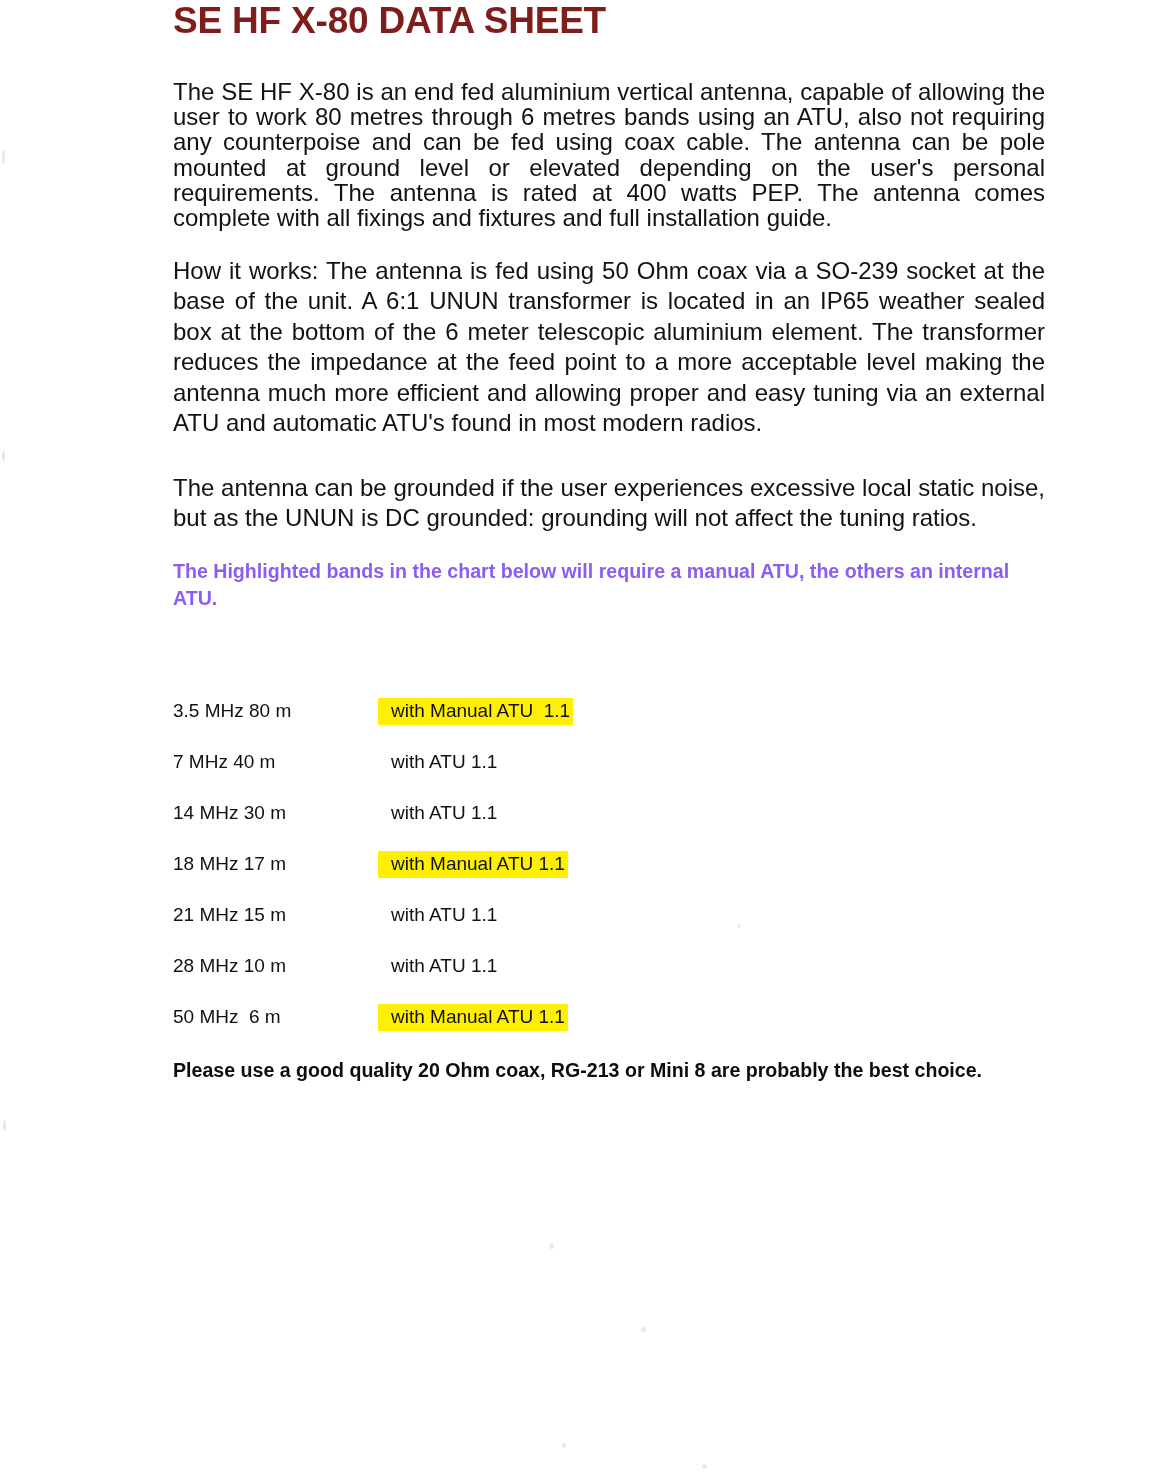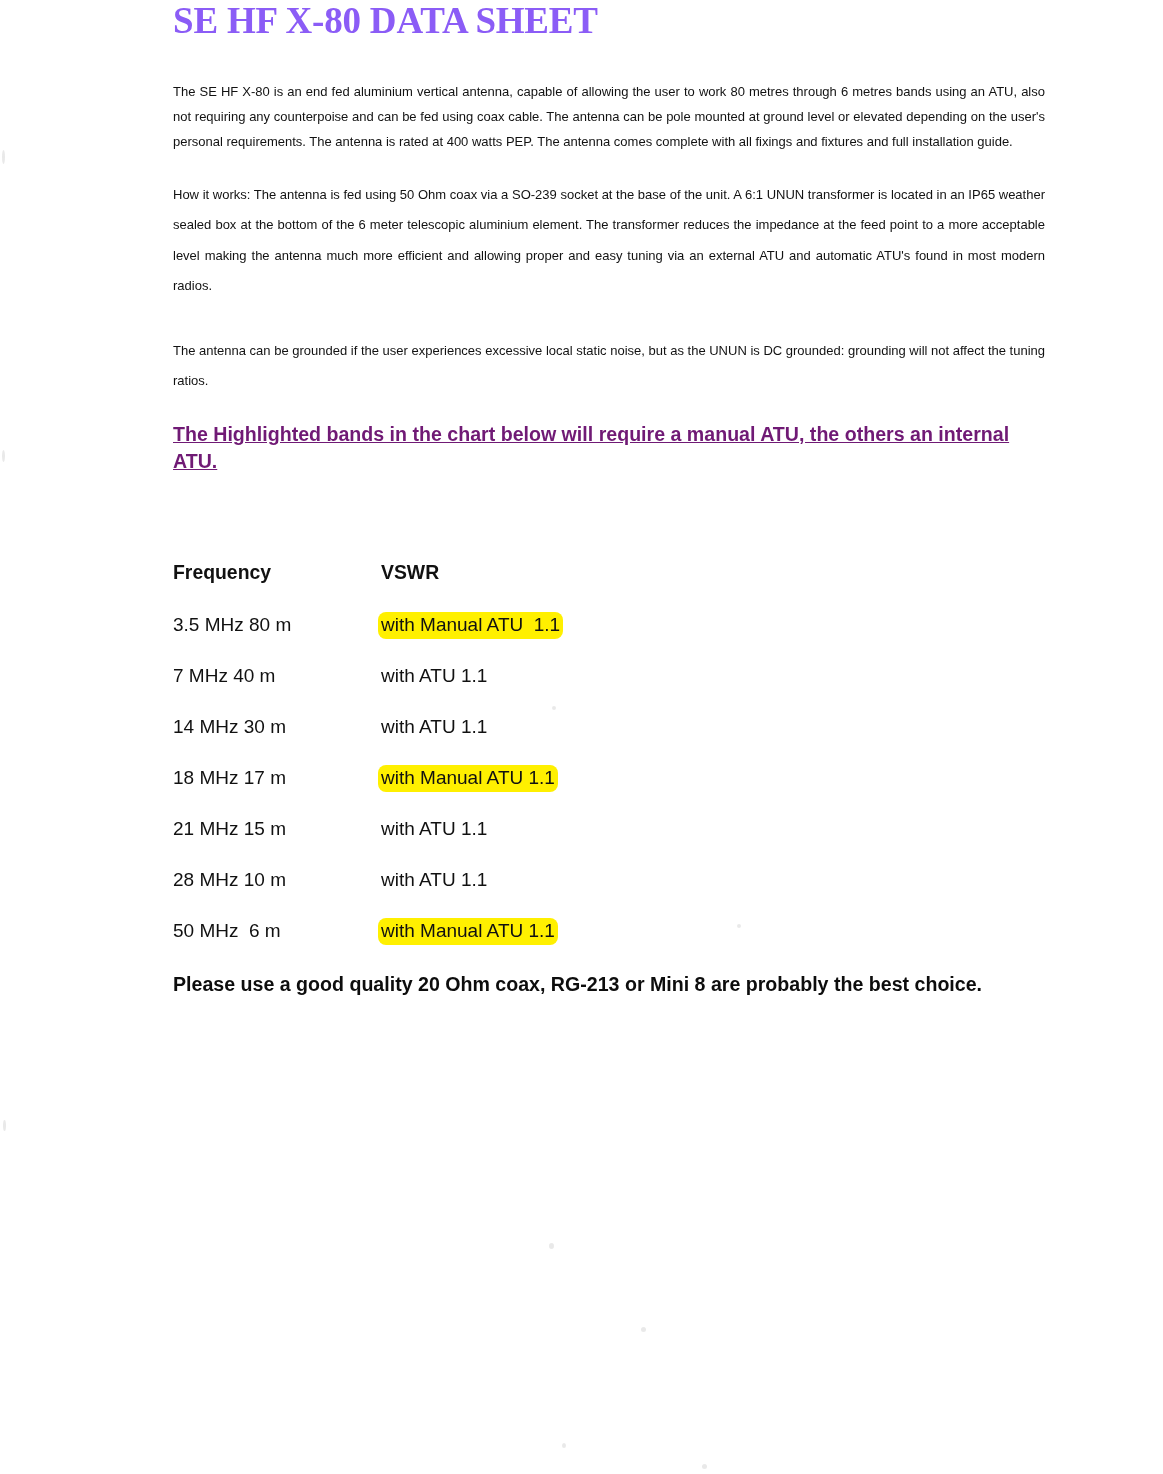--- a/index.html
+++ b/index.html
@@ -26,44 +26,42 @@
     width: 872px;
   }
 
   
   .doc-title {
     font-size: 37px;
     font-weight: bold;
     letter-spacing: -0.2px;
     line-height: 1.05;
     margin: 2px 0 0 0;
-    color: #8b5cf6;
-    font-family: Liberation Serif, serif;
+    color: #7f1d1d;
   }
 
   
   .para {
-    font-size: 13px;
+    font-size: 24px;
     line-height: 25.3px;
     text-align: justify;
     margin: 0;
     color: #121212;
   }
   .para.p1 { margin-top: 38px; }
   .para.p2 { margin-top: 25px; line-height: 30.5px; }
   .para.p3 { margin-top: 34px; line-height: 30px; }
 
   .note-bold {
     font-size: 19.6px;
     line-height: 27px;
     font-weight: bold;
     margin-top: 25px;
     text-align: left;
-    color: #701a75;
-    text-decoration: underline;
+    color: #8b5cf6;
   }
 
   
   .spec-table {
     margin-top: 86px;
   }
   .spec-head {
     display: flex;
     font-weight: bold;
     font-size: 19.4px;
@@ -84,23 +82,22 @@
     min-height: 23px;
   }
   .spec-row .cell-freq {
     width: 208px;
     flex: 0 0 208px;
     white-space: pre;
   }
   .spec-row .cell-vswr {
     flex: 0 0 auto;
     white-space: pre;
-    padding: 2px 3px 3px 3px;
+    padding: 2px 3px 3px 13px;
     margin-left: -3px;
-    border-radius: 8px;
   }
   .spec-row.is-highlighted .cell-vswr {
     background: #fff000;
   }
 
   .footer-bold {
     font-size: 19.6px;
     line-height: 27px;
     font-weight: bold;
     margin-top: 26px;
@@ -127,24 +124,20 @@
     <p class="para p1">The SE HF X-80 is an end fed aluminium vertical antenna, capable of allowing the user to work 80 metres  through 6 metres bands using an ATU, also not requiring any counterpoise and can be fed using coax cable. The antenna can be pole mounted at ground level or elevated depending on the user's personal requirements. The antenna is rated at 400 watts PEP. The antenna comes complete with all fixings and fixtures and full installation guide.</p>
 
     <p class="para p2">How it works: The antenna is fed using 50 Ohm coax via a SO-239 socket at the base of the unit. A 6:1 UNUN transformer is located in an IP65 weather sealed box at the bottom of the 6 meter telescopic aluminium element.  The transformer reduces the impedance at the feed point to a more acceptable level making the antenna much more efficient and allowing proper and easy tuning via an external ATU and automatic ATU's found in most modern radios.</p>
 
     <p class="para p3">The antenna can be grounded if the user experiences excessive local static noise, but as the UNUN is DC grounded: grounding will not affect the tuning ratios.</p>
 
     <p class="note-bold">The Highlighted bands in the chart below will require a manual ATU, the others an internal ATU.</p>
 
     <div class="spec-table">
 
-      <div class="spec-head">
-        <div class="col-freq">Frequency</div>
-        <div class="col-vswr">VSWR</div>
-      </div>
 
       <div class="spec-row is-highlighted">
         <div class="cell-freq">3.5 MHz 80 m</div>
         <div class="cell-vswr" style="background: rgb(255, 240, 0);">with Manual ATU  1.1</div>
       </div>
 
       <div class="spec-row">
         <div class="cell-freq">7 MHz 40 m</div>
         <div class="cell-vswr">with ATU 1.1</div>
       </div>

